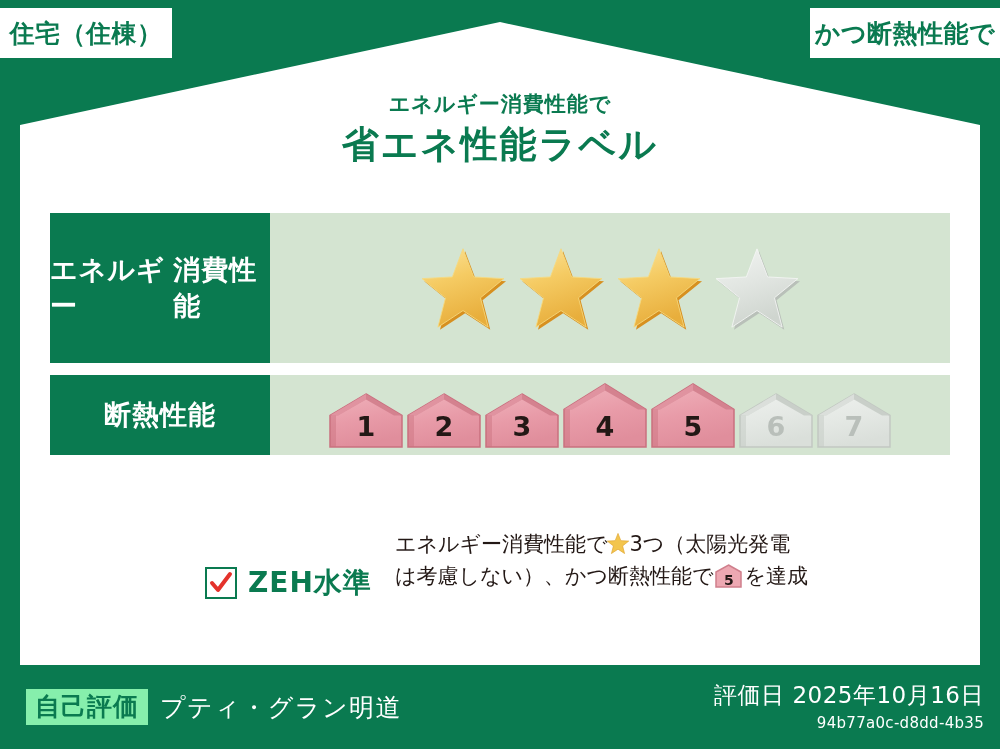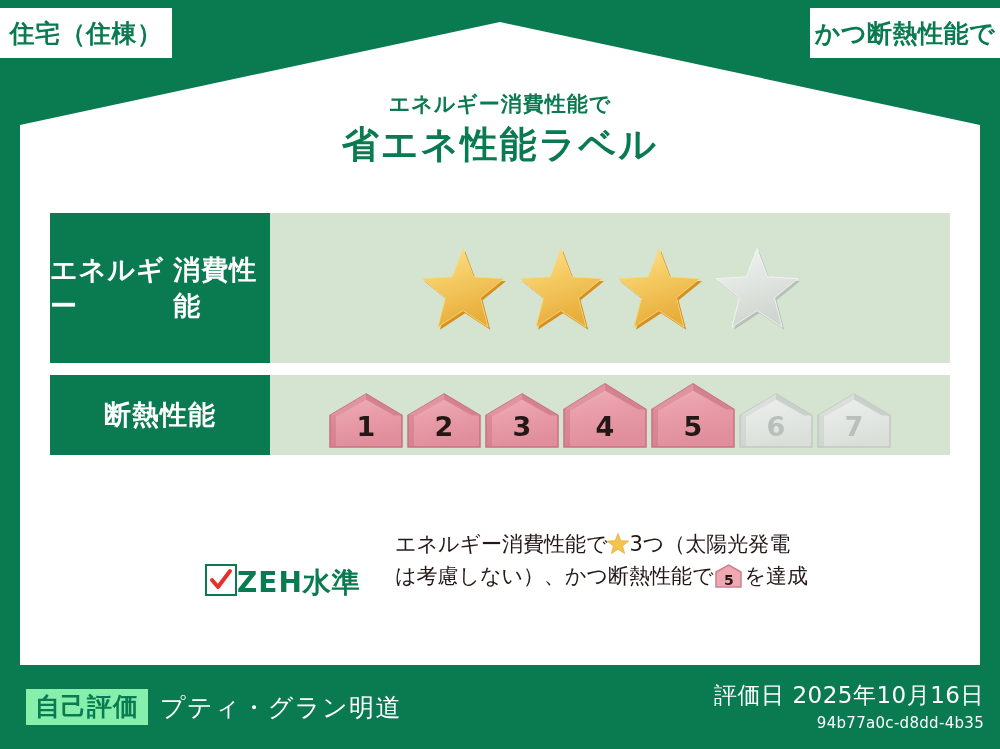--- a/index.html
+++ b/index.html
@@ -131,21 +131,22 @@
   
   #zeh-block {
     position:absolute;
     left:50px; right:50px; top:520px;
     display:flex;
     align-items:center;
     z-index:5;
   }
   #zeh-mark {
     display:flex;
-    align-items:flex-start;
+    align-items:center;
+    gap:11px;
     width:345px;
     padding-left:155px;
     flex:0 0 345px;
     margin-top:44px;
   }
   #zeh-checkbox {
     width:32px; height:32px;
     border:2px solid #0a7a50;
     background:#ffffff;
     position:relative;

